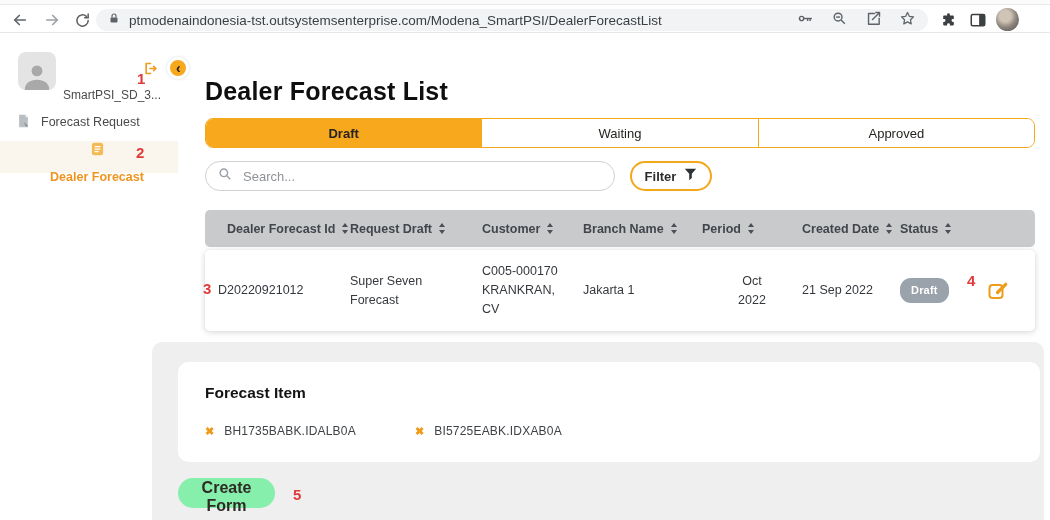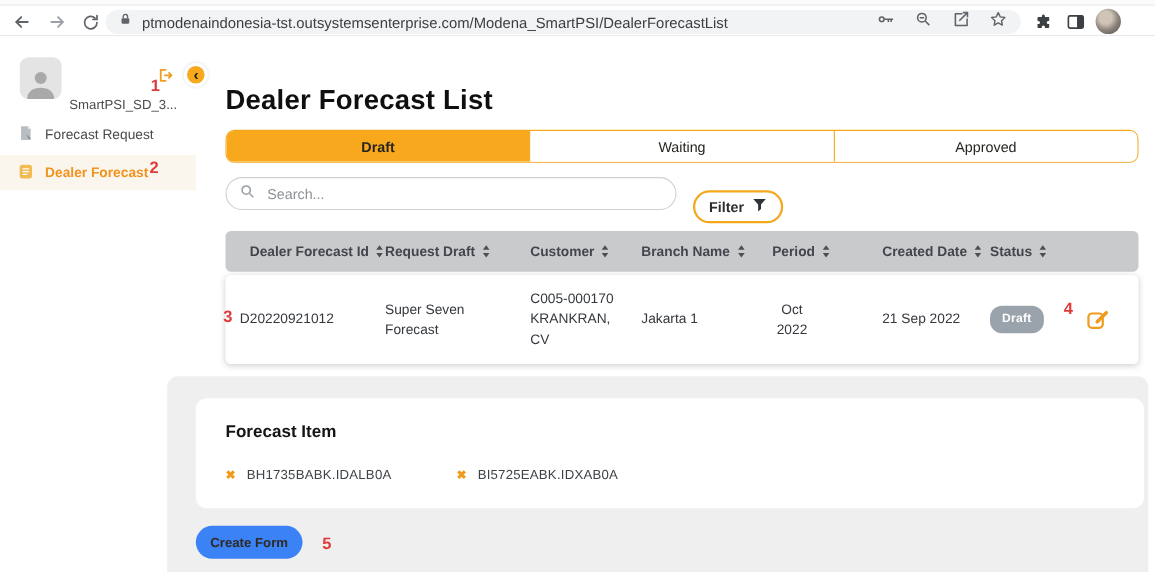--- a/index.html
+++ b/index.html
@@ -18,61 +18,61 @@
 
   
   .sidebar{position:absolute;left:0;top:33px;width:178px;height:487px;background:#fff;}
   .side-avatar{position:absolute;left:18px;top:19px;width:38px;height:38px;border-radius:8px;background:#e4e4e4;overflow:hidden;display:flex;align-items:flex-end;justify-content:center;}
   .side-user{position:absolute;left:63px;top:30px;font-size:12px;color:#4b4b4b;white-space:nowrap;margin-top:25px;}
   .logout{position:absolute;left:143px;top:28px;width:15px;height:15px;}
   .collapse-btn{position:absolute;left:167px;top:57px;width:22px;height:22px;border-radius:50%;background:#f8a81d;
     border:3px solid #fff;color:#1e1e1e;font-size:14px;font-weight:bold;line-height:15px;text-align:center;cursor:pointer;z-index:30;box-shadow:0 0 3px rgba(0,0,0,.15);}
   .nav-item{position:absolute;left:0;width:178px;height:30px;display:flex;align-items:center;gap:10px;padding-left:16px;cursor:pointer;font-size:12.5px;color:#4a4a4a;}
   .nav-item.n1{top:74px;}
-  .nav-item.n2{top:108px;height:32px;background:#fbf6ed;color:#f0941f;font-weight:600;}
+  .nav-item.n2{top:108px;height:32px;background:#fbf6ed;color:#f0941f;font-weight:600;flex-direction:column;}
 
   
   .main{position:absolute;left:178px;top:33px;width:872px;height:309px;background:#fff;}
   .page-title{position:absolute;left:27px;top:27px;font-size:25px;font-weight:700;color:#0f0f0f;letter-spacing:.2px;}
   .tabs{position:absolute;left:27px;top:85px;width:830px;height:30px;border:1px solid #f3a71b;border-radius:8px;display:flex;overflow:hidden;background:#fff;}
   .tab{flex:1;display:flex;align-items:center;justify-content:center;font-size:13px;color:#26241f;cursor:pointer;background:#fff;}
   .tab + .tab{border-left:1px solid #f3a71b;}
   .tab.active{background:#f8a81d;font-weight:600;}
   .searchbox{position:absolute;left:27px;top:128px;width:410px;height:30px;border:1px solid #cfd1d3;border-radius:16px;display:flex;align-items:center;padding:0 12px;background:#fff;}
   .searchbox input{border:none;outline:none;background:transparent;font-size:13px;color:#333;margin-left:9px;width:340px;}
   .searchbox input::placeholder{color:#8e9296;}
-  .filter-btn{position:absolute;left:452px;top:140px;width:82px;height:30px;border:2px solid #f3a71b;border-radius:16px;background:#fff;display:flex;align-items:center;justify-content:center;gap:8px;font-size:13px;font-weight:600;color:#2d2d2d;cursor:pointer;}
+  .filter-btn{position:absolute;left:452px;top:128px;width:82px;height:30px;border:2px solid #f3a71b;border-radius:16px;background:#fff;display:flex;align-items:center;justify-content:center;gap:8px;font-size:13px;font-weight:600;color:#2d2d2d;cursor:pointer;}
   .grid{display:grid;grid-template-columns:145px 132px 101px 119px 100px 98px 72px 1fr;align-items:center;}
   .thead{position:absolute;left:27px;top:177px;width:830px;height:37px;background:#c9cacc;border-radius:5px;}
   .th{display:flex;align-items:center;font-size:12.5px;font-weight:600;color:#42464c;}
   .th:first-child{padding-left:22px;}
   .sort{display:inline-flex;flex-direction:column;gap:2.5px;margin-left:7px;}
   .sort i{width:0;height:0;border-left:3.5px solid transparent;border-right:3.5px solid transparent;}
   .sort .up{border-bottom:4px solid #4a4f55;}
   .sort .dn{border-top:4px solid #4a4f55;}
   .trow{position:absolute;left:27px;top:217px;width:830px;height:81px;background:#fff;border-radius:5px;box-shadow:0 1px 6px rgba(0,0,0,.18);}
   .td{display:flex;align-items:center;font-size:12.5px;color:#35393e;line-height:1.5;}
   .td:first-child{padding-left:13px;}
   .td .wrap-88{max-width:88px;}
   .td .wrap-80{max-width:80px;}
-  .td.center{}
+  .td.center{justify-content:center;}
   .td .wrap-36{max-width:36px;text-align:center;}
   .badge{background:#9aa2ab;color:#fff;font-size:11px;font-weight:700;padding:4px 11px;border-radius:11px;letter-spacing:.2px;}
   .edit-btn{margin-left:14px;width:23px;height:23px;cursor:pointer;display:flex;align-items:center;justify-content:center;}
 
   
   .sheet{position:absolute;left:152px;top:342px;width:892px;height:178px;background:#efefef;border-radius:10px 10px 0 0;z-index:20;}
   .card{position:absolute;left:26px;top:20px;width:862px;height:100px;background:#fff;border-radius:10px;}
   .card-title{position:absolute;left:27px;top:22px;font-size:15.5px;font-weight:700;color:#141414;}
   .select-btn{position:absolute;left:727px;top:23px;width:118px;height:33px;background:#12a0cb;border:none;border-radius:10px;color:#fff;font-size:12px;cursor:pointer;}
   .items{position:absolute;left:27px;top:62px;display:flex;}
   .item{display:flex;align-items:center;min-width:210px;}
   .item .x{color:#f09a19;font-size:11px;font-weight:bold;cursor:pointer;}
   .item .lbl{margin-left:10px;font-size:12px;color:#3f4347;letter-spacing:.2px;}
-  .create-btn{position:absolute;left:26px;top:136px;width:97px;height:30px;background:#3b82f6;border:none;border-radius:15px;font-size:12px;font-weight:600;color:#2e2a24;cursor:pointer;}
+  .create-btn{position:absolute;left:26px;top:136px;width:97px;height:30px;background:#86efac;border:none;border-radius:15px;font-size:16px;font-weight:600;color:#2e2a24;cursor:pointer;}
 
   
   .ann{position:absolute;color:#e03a3a;font-size:15px;font-weight:600;z-index:40;}
   .a1{left:137px;top:70px;}
   .a2{left:136px;top:144px;}
   .a3{left:203px;top:280px;}
   .a4{left:967px;top:272px;}
   .a5{left:293px;top:486px;}
 </style>
 </head>

